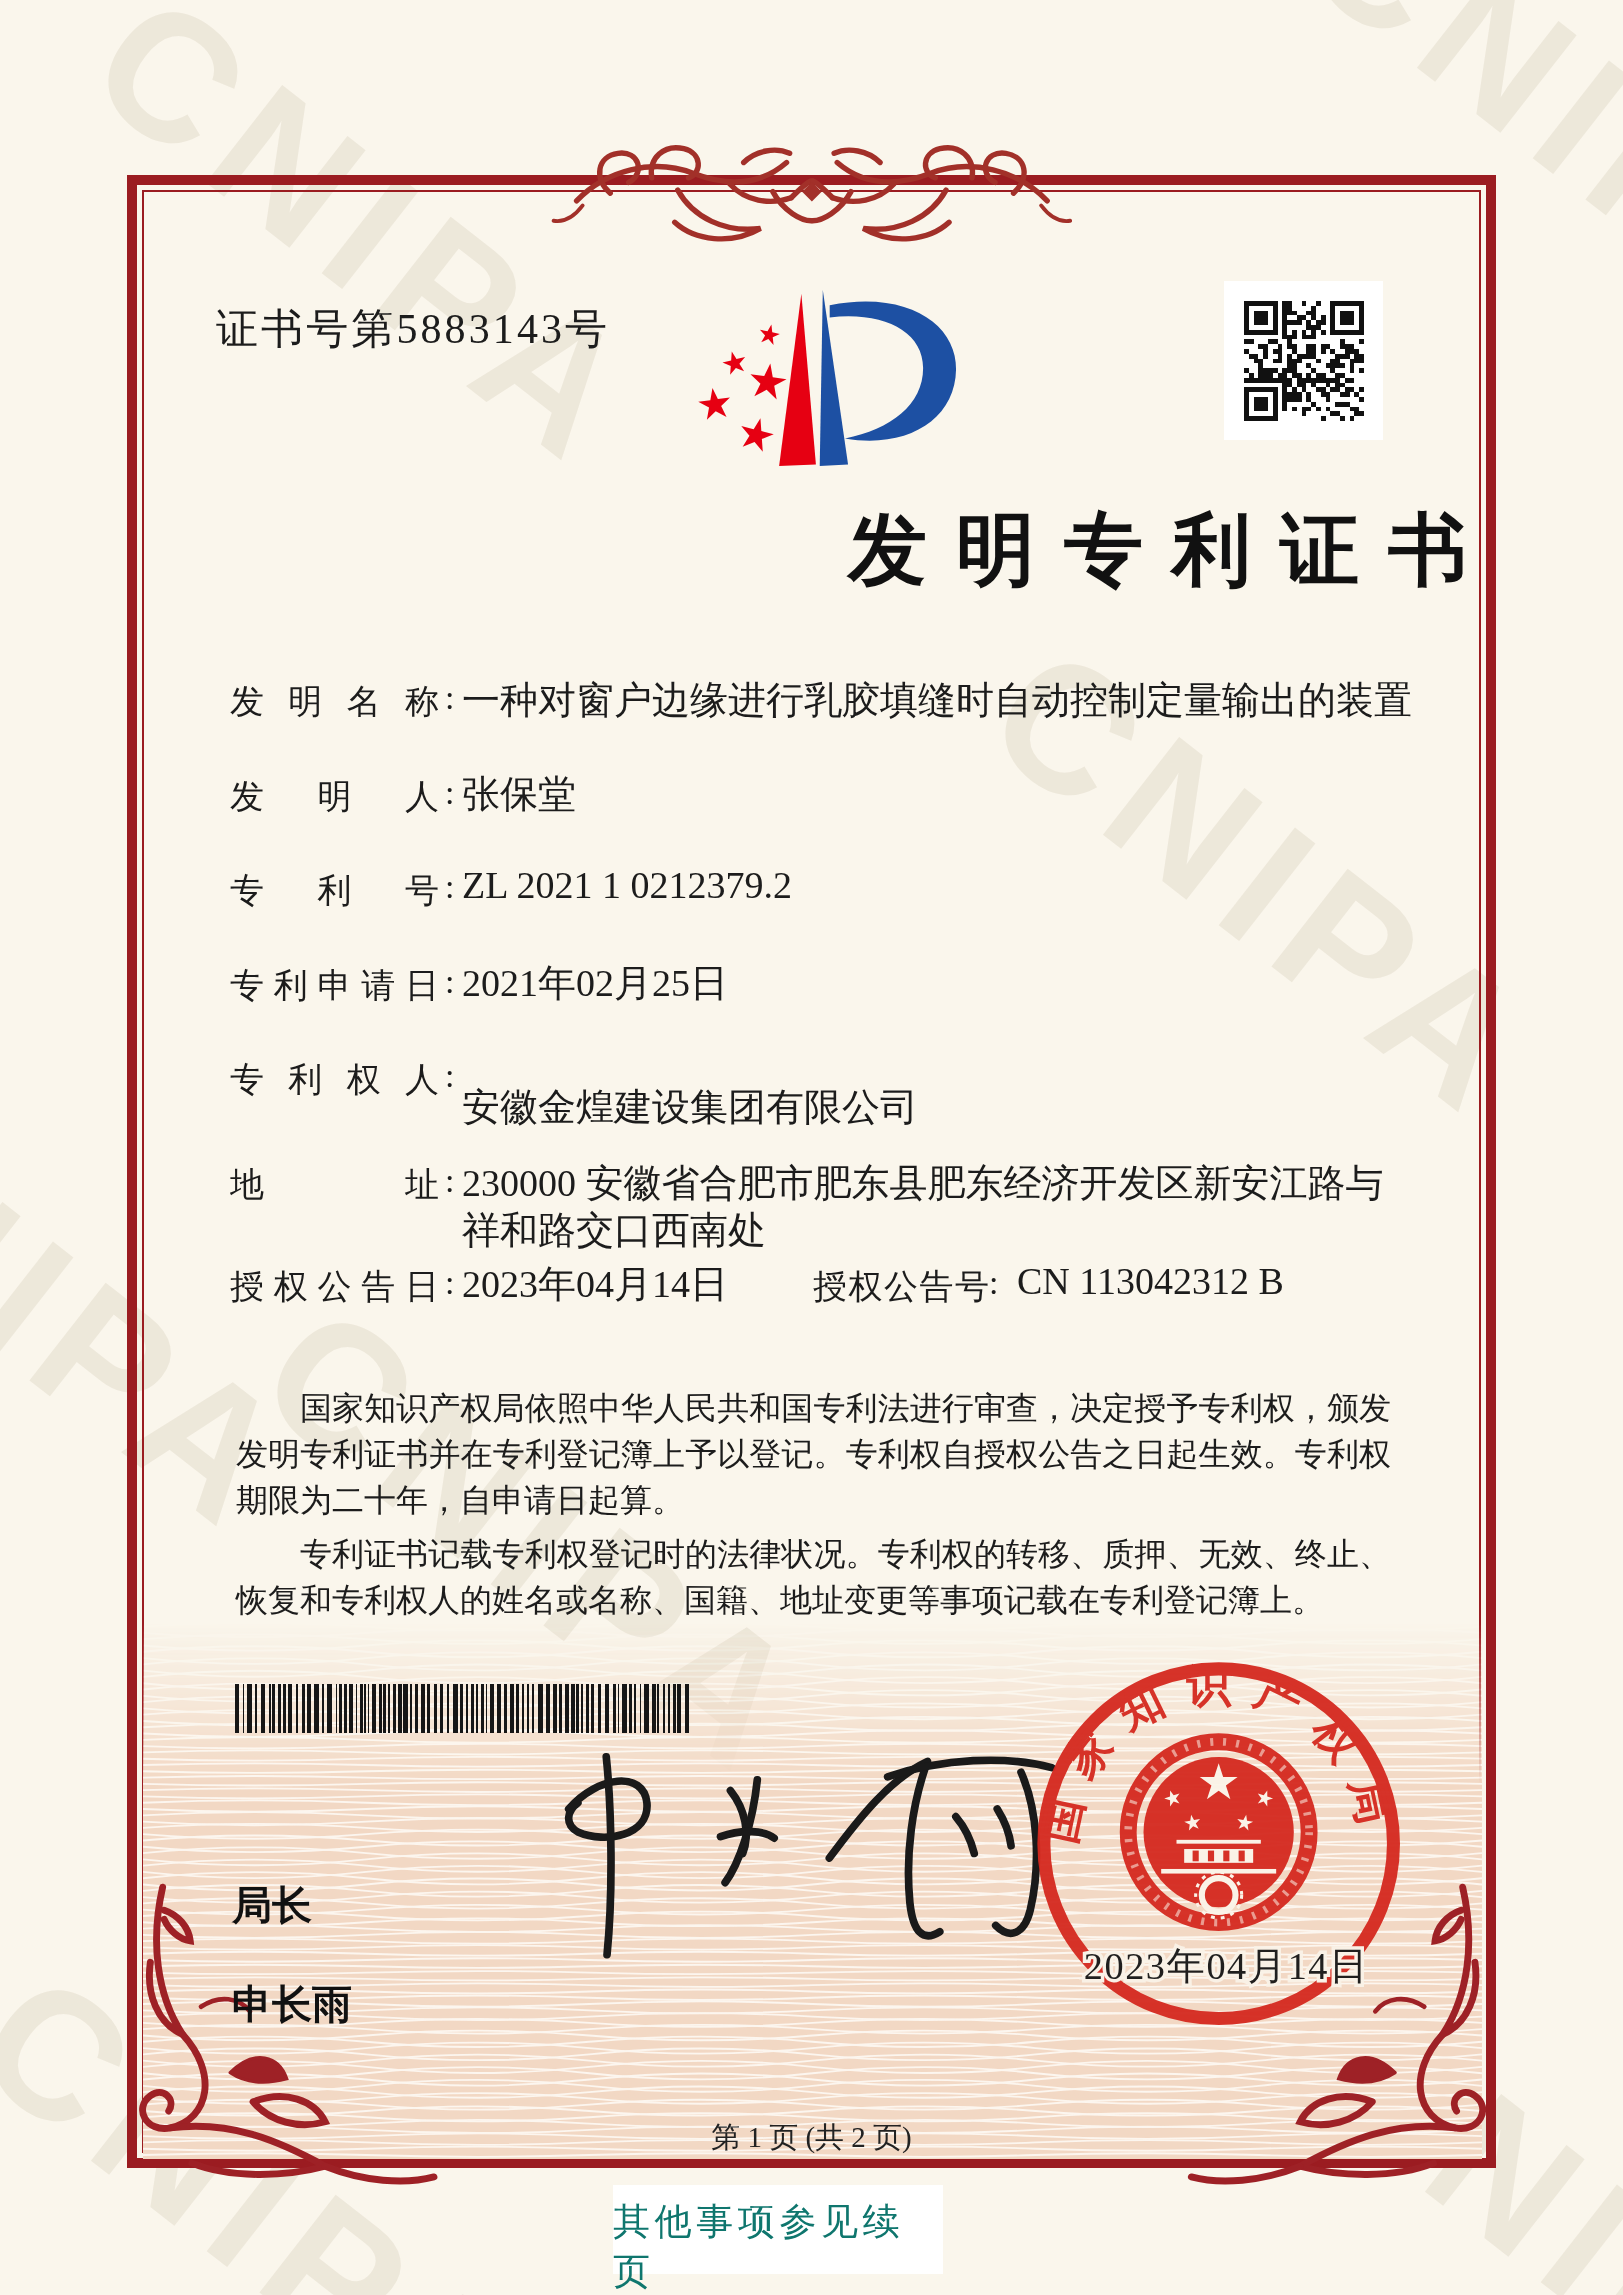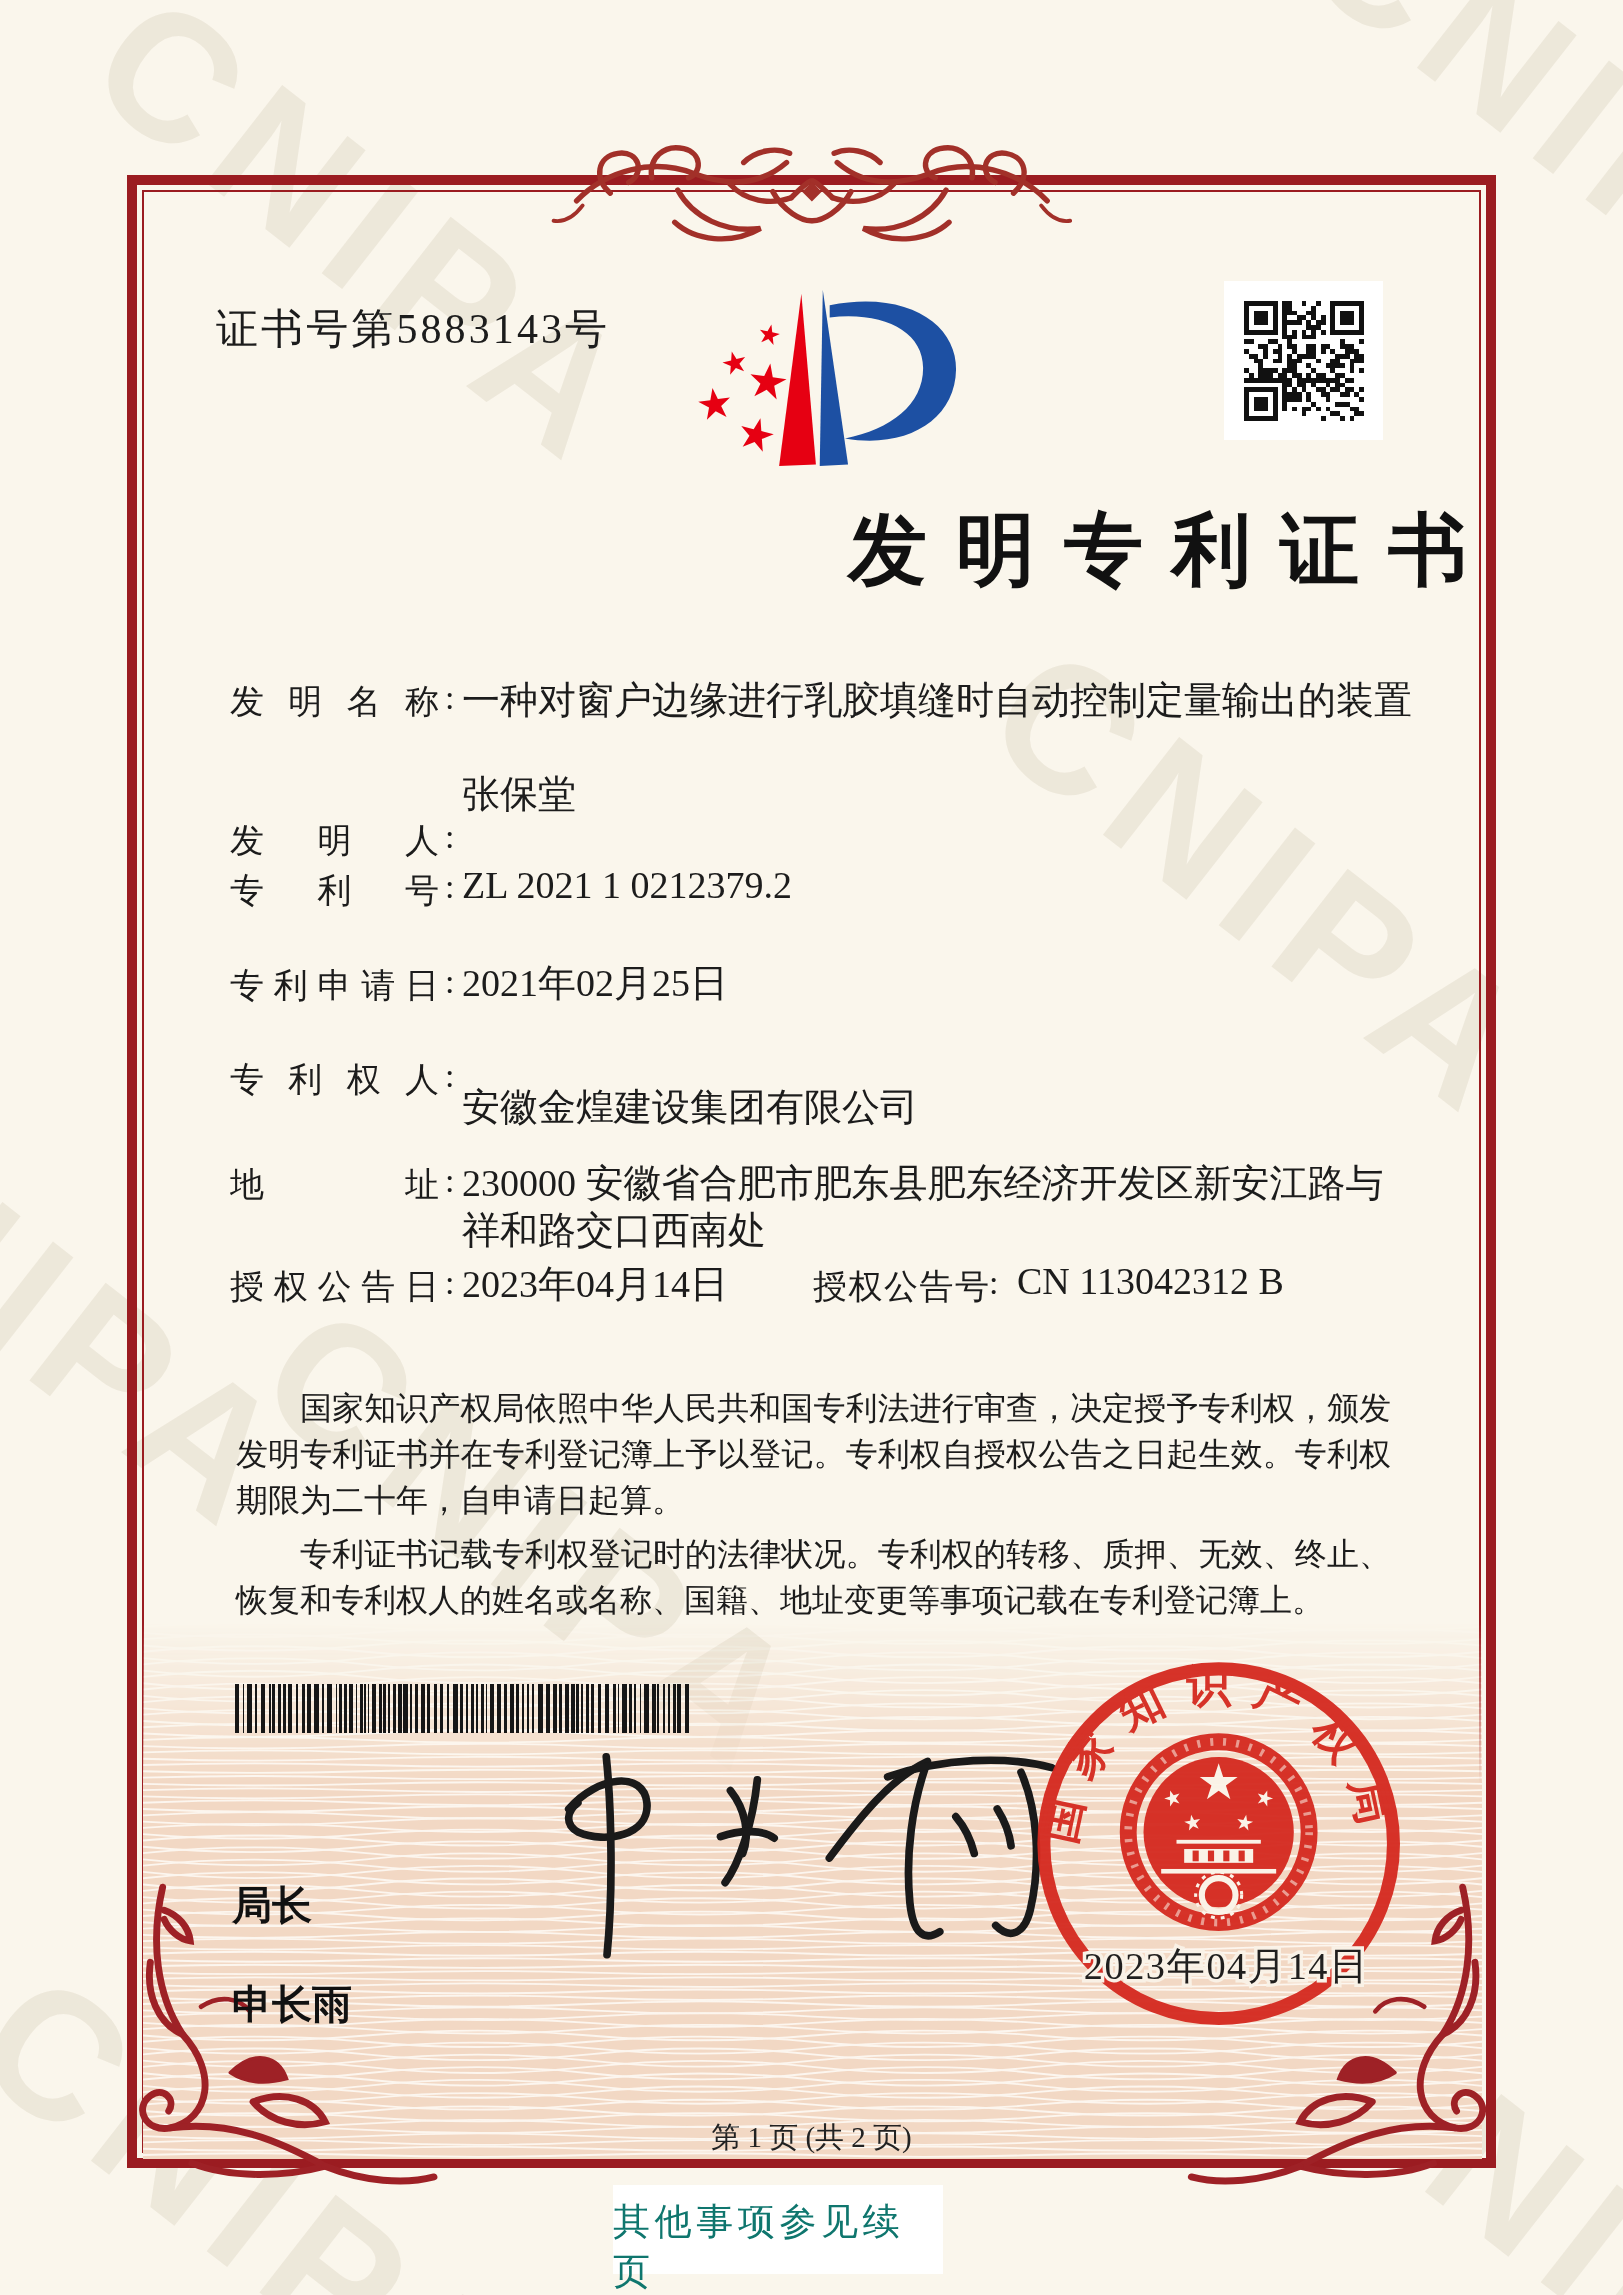--- a/index.html
+++ b/index.html
@@ -44,21 +44,21 @@
   .qrpad{position:absolute;left:1224px;top:281px;width:159px;height:159px;background:#fff;}
   #qr{position:absolute;left:20px;top:20px;}
   
   .flabel{
     position:absolute;left:230px;width:209px;font-size:34px;
     text-align:justify;text-align-last:justify;white-space:nowrap;
   }
   .fcolon{position:absolute;left:445px;font-size:34px;}
   .fvalue{position:absolute;left:462px;font-size:38px;white-space:nowrap;}
   .r1{top:679px;} .r1v{top:675px;}
-  .r2{top:818px;} .r2v{top:769px;}
+  .r2{top:774px;} .r2v{top:769px;}
   .r3{top:868px;} .r3v{top:863px;}
   .r4{top:963px;} .r4v{top:958px;}
   .r5{top:1057px;} .r5v{top:1082px;}
   .r6{top:1162px;} .r6v{top:1158px;}
   .r6b{top:1205px;}
   .r7{top:1264px;} .r7v{top:1259px;}
   .glabel2{position:absolute;left:813px;top:1264px;font-size:34px;letter-spacing:1.5px;white-space:nowrap;}
   .gcolon2{position:absolute;left:989px;top:1264px;font-size:34px;}
   .gvalue2{position:absolute;left:1017px;top:1259px;font-size:38px;white-space:nowrap;}
   

